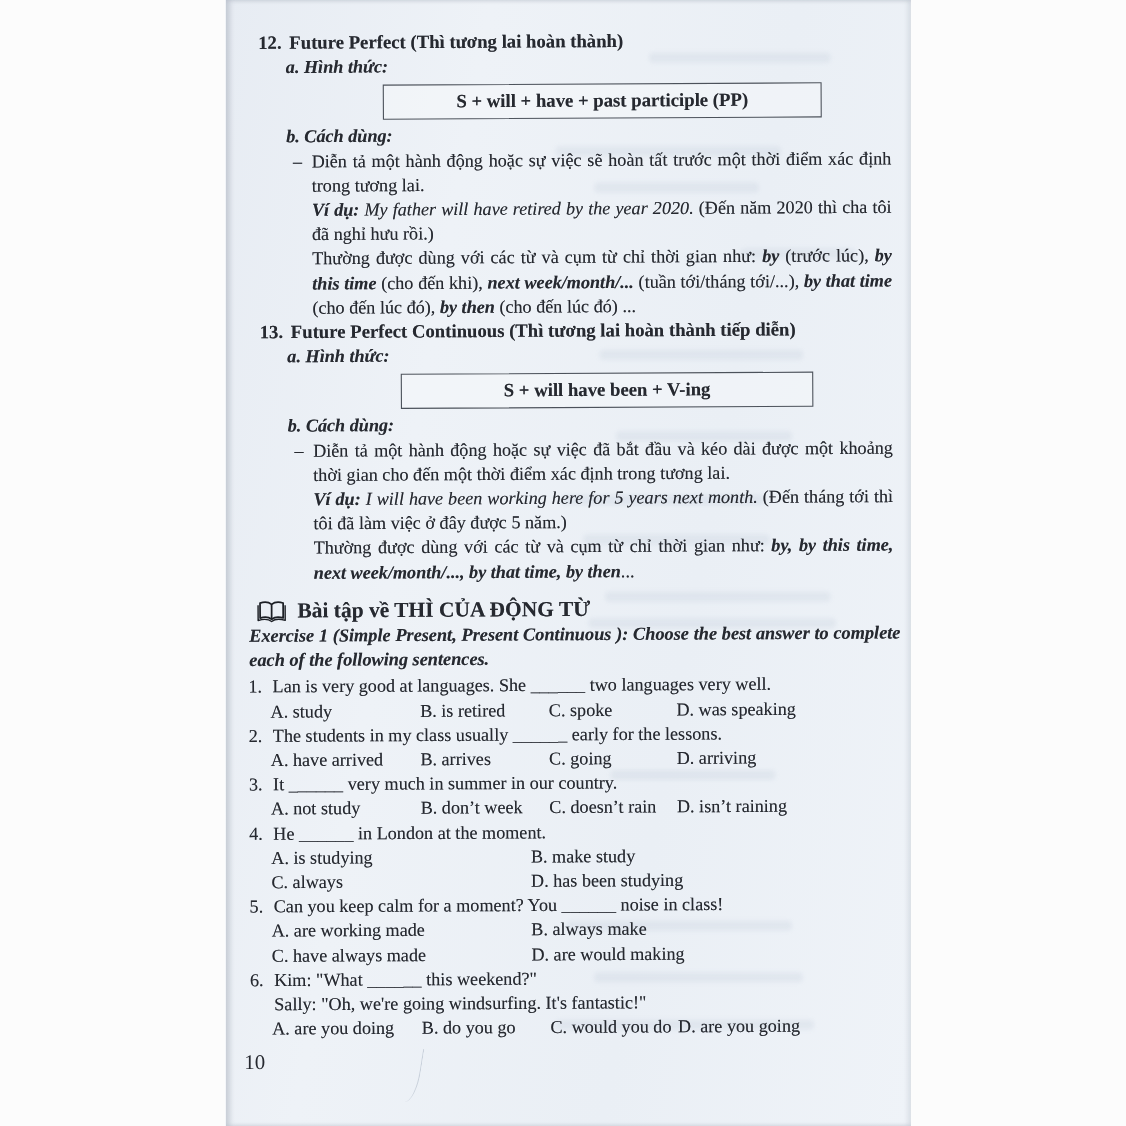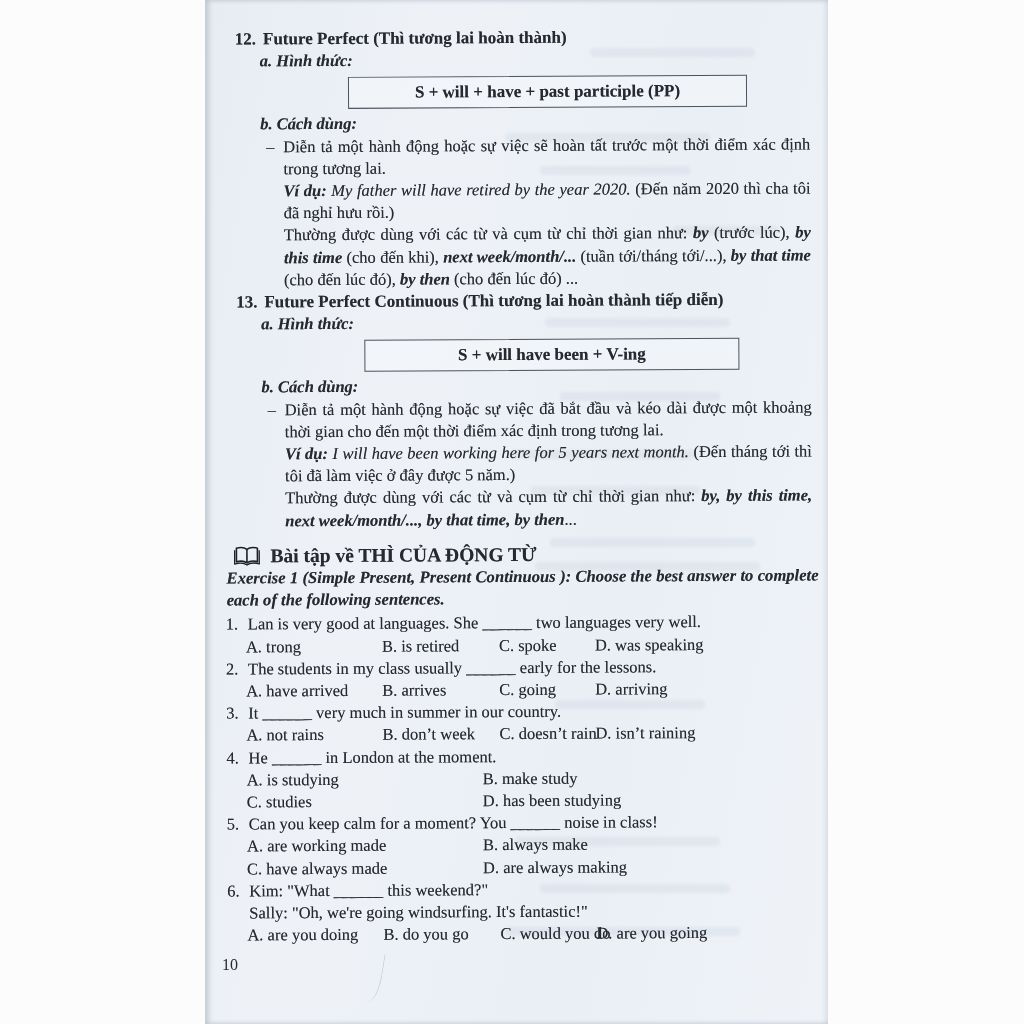--- a/index.html
+++ b/index.html
@@ -24,23 +24,23 @@
   .para{padding-left:80px;padding-right:16px;text-align:justify;}.seg-i{font-style:italic}.seg-bi{font-weight:700;font-style:italic}
   .ex-head{margin-top:13px;padding-left:28px;display:flex;align-items:center;gap:10px;
            font-weight:700;font-size:19.5px;}
   .book-icon{flex:0 0 auto;display:flex;}
   .intro{padding-left:21px;padding-right:10px;font-weight:700;font-style:italic;
          font-size:16.6px;text-align:justify;margin-bottom:2px;}
   .qline{position:relative;padding-left:42px;padding-right:10px;}
   .qnum{position:absolute;left:20px;}
   .opts{position:relative;height:22.2px;}
   .opt{position:absolute;white-space:nowrap;}
-  .four .c1{left:40px}.four .c2{left:176px}.four .c3{left:293px}.four .c4{left:389px}
+  .four .c1{left:40px}.four .c2{left:176px}.four .c3{left:293px}.four .c4{left:409px}
   .two  .c1{left:40px}.two  .c2{left:276px}
-  .page-num{position:absolute;left:17px;top:956px;font-size:16px;}
+  .page-num{position:absolute;left:17px;top:956px;font-size:19px;}
   .ghost{position:absolute;height:9px;border-radius:4px;background:rgba(130,150,178,.10);
          filter:blur(1.8px);}
   .scratch{position:absolute;left:160px;top:952px;width:16px;height:50px;
            border-right:1.5px solid rgba(150,162,180,.40);border-radius:0 0 60% 0;
            transform:rotate(9deg);}
 </style>
 </head>
 <body>
 
 <div class="canvas">
@@ -104,21 +104,21 @@
         </span>
         <span>Bài tập về THÌ CỦA ĐỘNG TỪ</span>
       </div>
       <div class="intro">Exercise 1 (Simple Present, Present Continuous ): Choose the best answer to complete each of the following sentences.</div>
 
       <div class="qline">
         <span class="qnum">1.</span>
         <span>Lan is very good at languages. She ______ two languages very well.</span>
       </div>
       <div class="opts four">
-        <span class="opt c1">A. trong</span>
+        <span class="opt c1">A. study</span>
         <span class="opt c2">B. is retired</span>
         <span class="opt c3">C. spoke</span>
         <span class="opt c4">D. was speaking</span>
       </div>
 
       <div class="qline">
         <span class="qnum">2.</span>
         <span>The students in my class usually ______ early for the lessons.</span>
       </div>
       <div class="opts four">
@@ -126,50 +126,50 @@
         <span class="opt c2">B. arrives</span>
         <span class="opt c3">C. going</span>
         <span class="opt c4">D. arriving</span>
       </div>
 
       <div class="qline">
         <span class="qnum">3.</span>
         <span>It ______ very much in summer in our country.</span>
       </div>
       <div class="opts four">
-        <span class="opt c1">A. not rains</span>
+        <span class="opt c1">A. not study</span>
         <span class="opt c2">B. don’t week</span>
         <span class="opt c3">C. doesn’t rain</span>
         <span class="opt c4">D. isn’t raining</span>
       </div>
 
       <div class="qline">
         <span class="qnum">4.</span>
         <span>He ______ in London at the moment.</span>
       </div>
       <div class="opts two">
         <span class="opt c1">A. is studying</span>
         <span class="opt c2">B. make study</span>
       </div>
       <div class="opts two">
-        <span class="opt c1">C. studies</span>
+        <span class="opt c1">C. always</span>
         <span class="opt c2">D. has been studying</span>
       </div>
 
       <div class="qline">
         <span class="qnum">5.</span>
         <span>Can you keep calm for a moment? You ______ noise in class!</span>
       </div>
       <div class="opts two">
         <span class="opt c1">A. are working made</span>
         <span class="opt c2">B. always make</span>
       </div>
       <div class="opts two">
         <span class="opt c1">C. have always made</span>
-        <span class="opt c2">D. are always making</span>
+        <span class="opt c2">D. are would making</span>
       </div>
 
       <div class="qline">
         <span class="qnum">6.</span>
         <span>Kim: "What ______ this weekend?"</span>
       </div>
       <div class="qline">
         <span>Sally: "Oh, we're going windsurfing. It's fantastic!"</span>
       </div>
       <div class="opts four">

